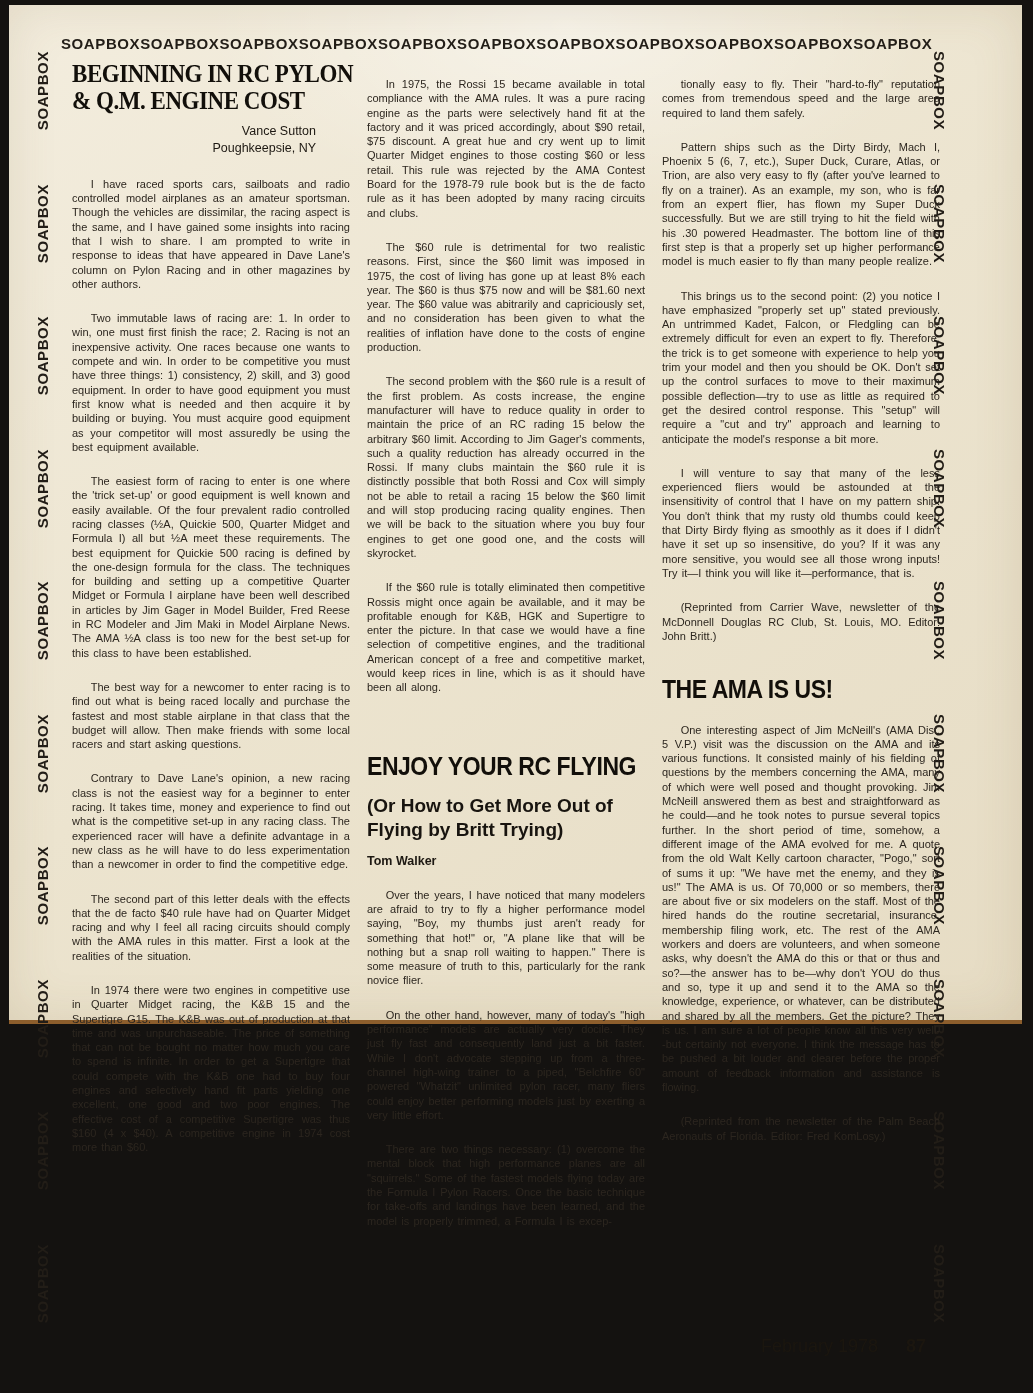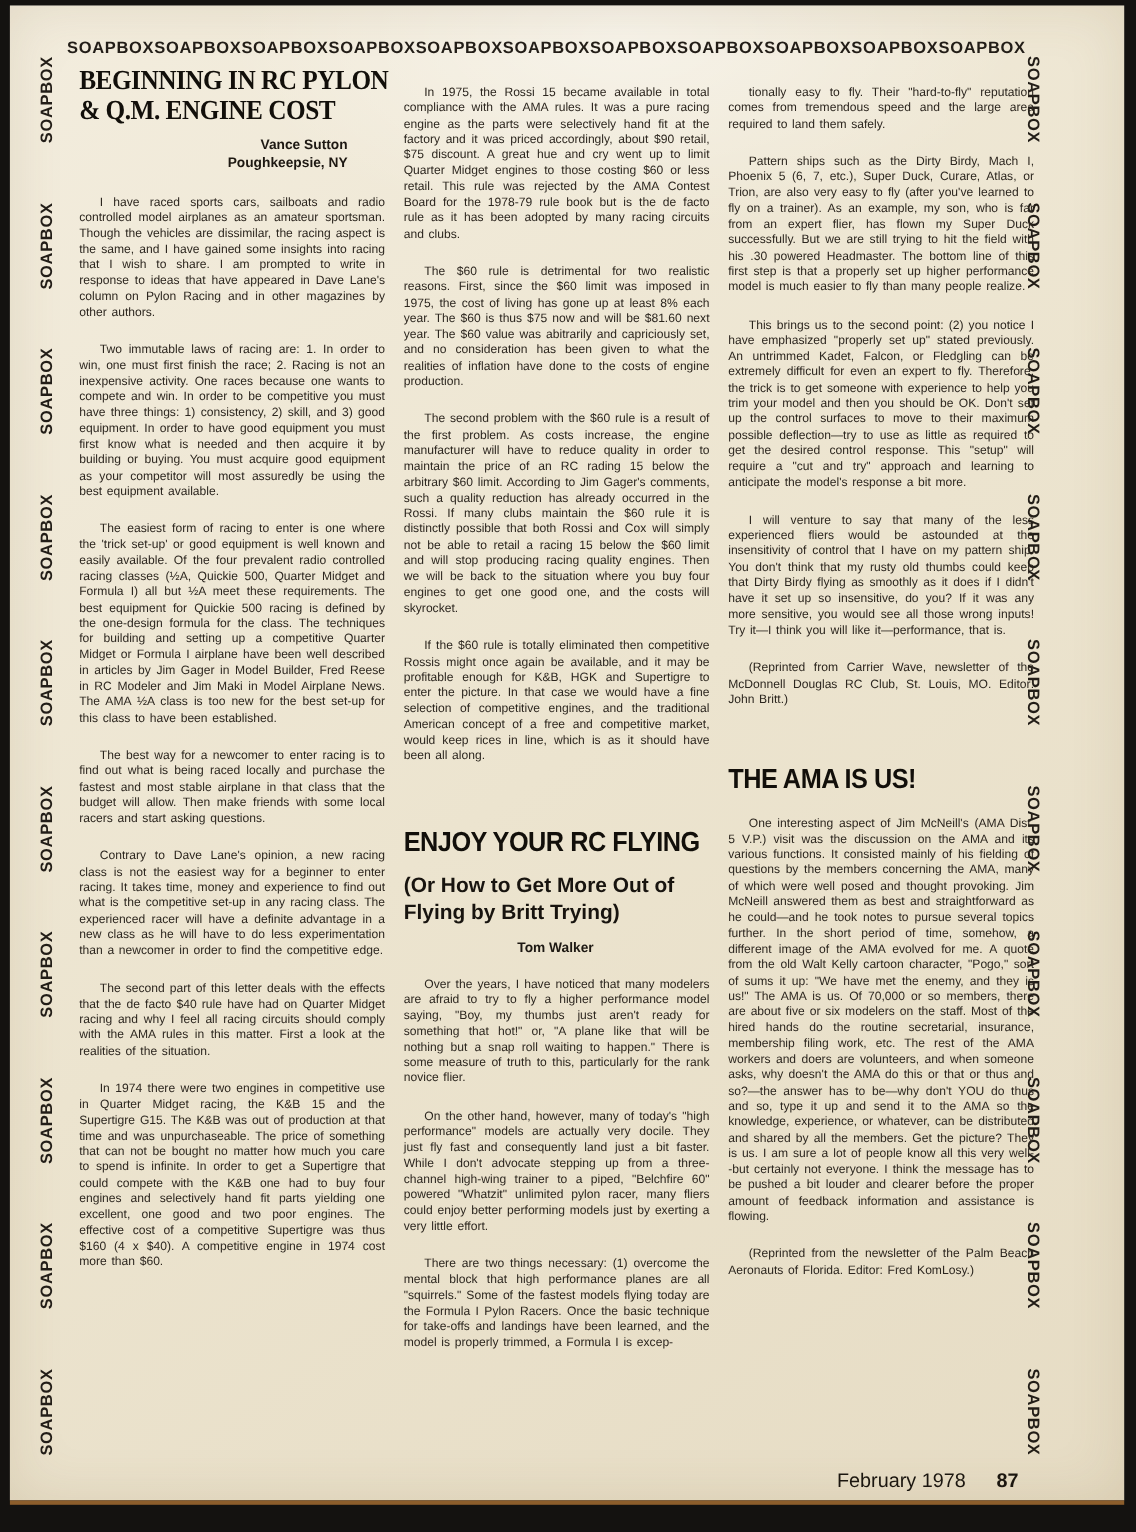--- a/index.html
+++ b/index.html
@@ -4,21 +4,21 @@
 <style>
   * { margin:0; padding:0; box-sizing:border-box; }
   html,body { width:1033px; height:1393px; }
   body {
     position:relative;
     background:#141210;
     font-family:"Liberation Sans", sans-serif;
     overflow:hidden;
   }
   .page {
-    position:absolute; left:9px; top:5px; width:1013px; height:1363px;
+    position:absolute; left:9px; top:5px; width:1013px; height:1019px;
     background:
       radial-gradient(ellipse 600px 300px at 55% 2%, rgba(255,255,255,0.45), rgba(255,255,255,0) 60%),
       linear-gradient(145deg, #f3edde 0%, #ece4cf 50%, #e6dcc4 100%);
     border-bottom:4px solid #8d5e2c;
     box-shadow: inset 0 0 50px rgba(120,90,40,0.14);
   }
   .soapbox-row {
     position:absolute; left:52px; width:864px;
     display:flex; justify-content:space-between;
     font-weight:700; font-size:15px; letter-spacing:0.6px; color:#221d17;
@@ -38,34 +38,34 @@
     display:flex; gap:17px; color:#2c261f; overflow:hidden;
   }
   .col { width:278px; flex:0 0 278px; }
   .headline {
     font-weight:700; color:#120f0a; letter-spacing:-0.5px;
     font-size:25px; line-height:1.06; white-space:nowrap;
     transform:scaleX(0.92); transform-origin:left center;
   }
   .h1-block { margin-top:4px;font-family:Liberation Serif, serif; }
   .byline1 {
-    text-align:right; padding-right:34px; font-weight:700;
+    text-align:right; padding-right:34px; font-weight:400;
     font-size:12.5px; line-height:1.35; margin:9px 0 15px; color:#1d1812;
   }
   p.body {
     font-size:11px; line-height:14.3px; text-align:justify;
     text-indent:1.7em; margin-bottom:9px; word-spacing:1.2px; color:#2c261f;margin-top:20px;
   }
   .h2-block { margin-top:58px; }
   .subtitle { font-weight:700; font-size:19px; line-height:1.28; margin-top:15px; color:#18140f; }
   .byline2 {
-    text-align:center; padding-right:2px; font-weight:700;
+    text-align:left; padding-right:2px; font-weight:700;
     font-size:12.5px; margin:11px 0 9px; color:#1d1812;
   }
-  .h3-block { margin-top:52px; margin-bottom:14px; }
+  .h3-block { margin-top:33px; margin-bottom:14px; }
   .footer {
     position:absolute; top:1331px; right:96px;
     display:flex; gap:28px; align-items:baseline;
     font-size:18px; color:#1b160f;
   }
   .footer .pageno { font-weight:700; }
 </style>
 </head>
 <body>
 

